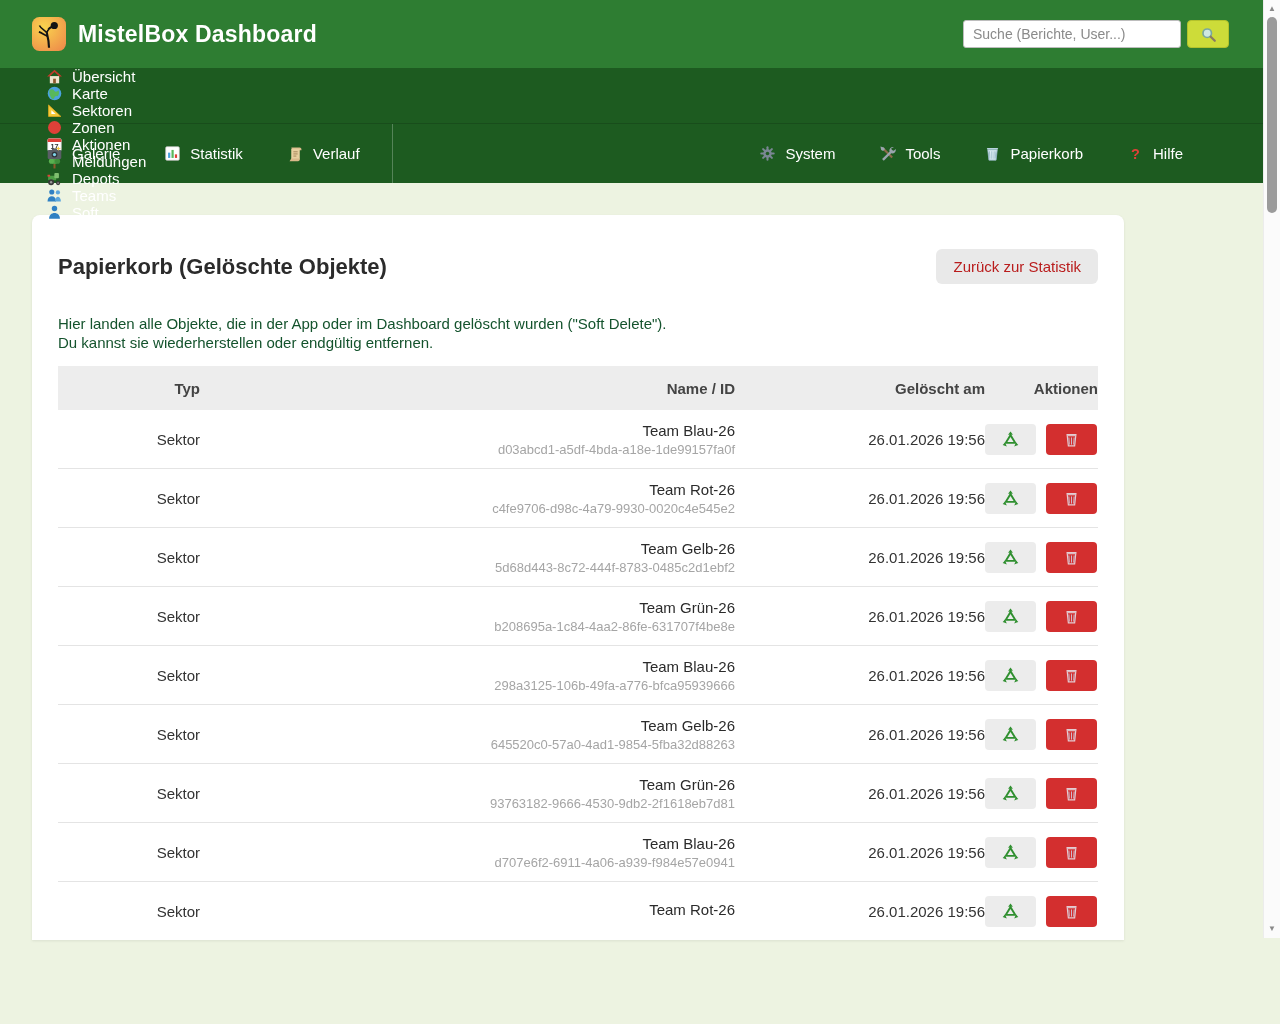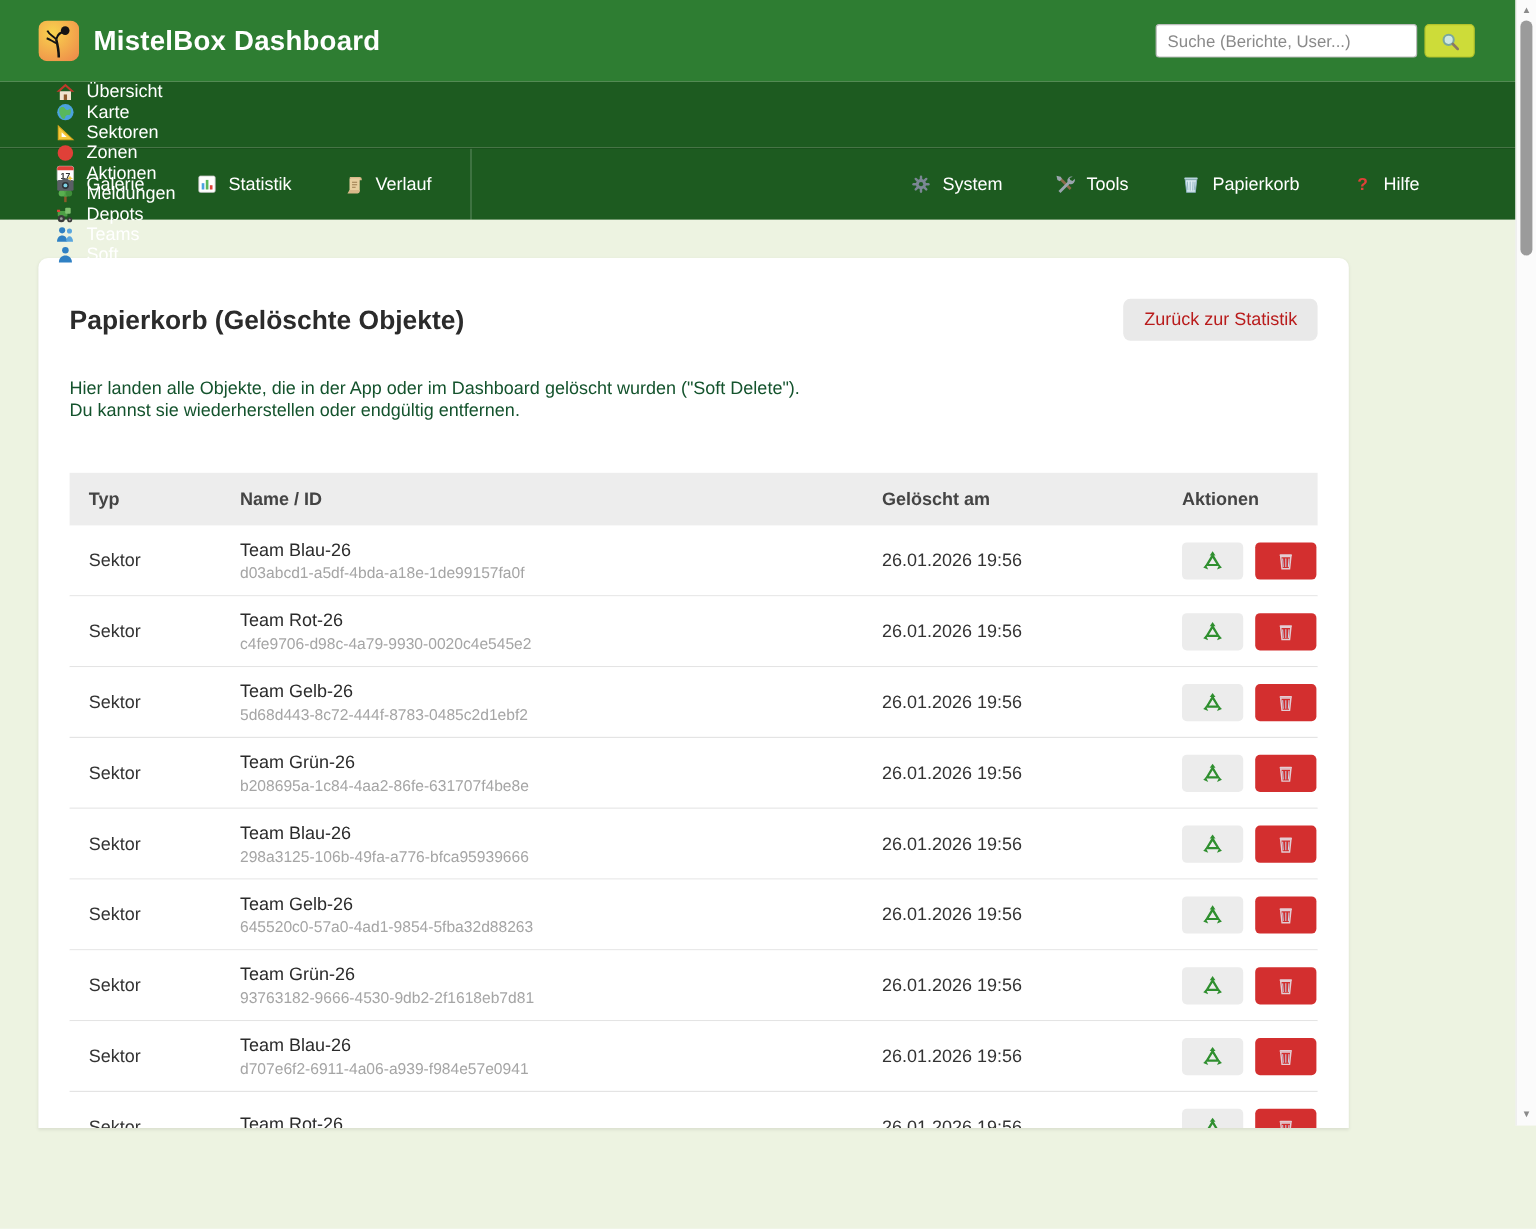--- a/index.html
+++ b/index.html
@@ -33,21 +33,21 @@
 
   
   main { padding:32px 31px 0 32px; }
   .card { width:1092px; height:725px; background:#fff; border-radius:8px 8px 0 0; box-shadow:0 1px 3px rgba(0,0,0,.08); padding:34px 26px 0 26px; overflow:hidden; }
   .card-head { display:flex; justify-content:space-between; align-items:center; }
   .page-title { font-size:22px; font-weight:bold; color:#2b2b2b; }
   .back-btn { background:#e9e9e9; border:none; border-radius:6px; padding:9px 17px; font-size:15px; color:#b91c1c; font-family:"Liberation Sans", sans-serif; cursor:pointer; }
   .desc { margin-top:30px; font-size:15px; color:#14532d; line-height:19px; }
 
   
-  .table { margin-top:42px; }
+  .table { margin-top:14px;text-align:right; }
   .trow { display:grid; grid-template-columns:126px 535px 250px 1fr; align-items:center; padding:0 0 0 16px; }
   .thead { height:44px; background:#ededed; font-weight:bold; color:#444; font-size:15px; }
   .tbody .trow { min-height:59px; border-bottom:1px solid #e4e4e4; background:#fff; }
   .td-type { font-size:15px; color:#333; }
   .row-name { font-size:15px; color:#2b2b2b; }
   .row-uuid { font-size:13px; color:#a5a5a5; margin-top:3px; }
   .td-date { font-size:15px; color:#333; }
   .td-actions { display:flex; gap:10px; }
   .act-btn { width:51px; height:31px; border:none; border-radius:4px; display:flex; align-items:center; justify-content:center; cursor:pointer; }
   .act-btn svg { width:17px; height:17px; }

